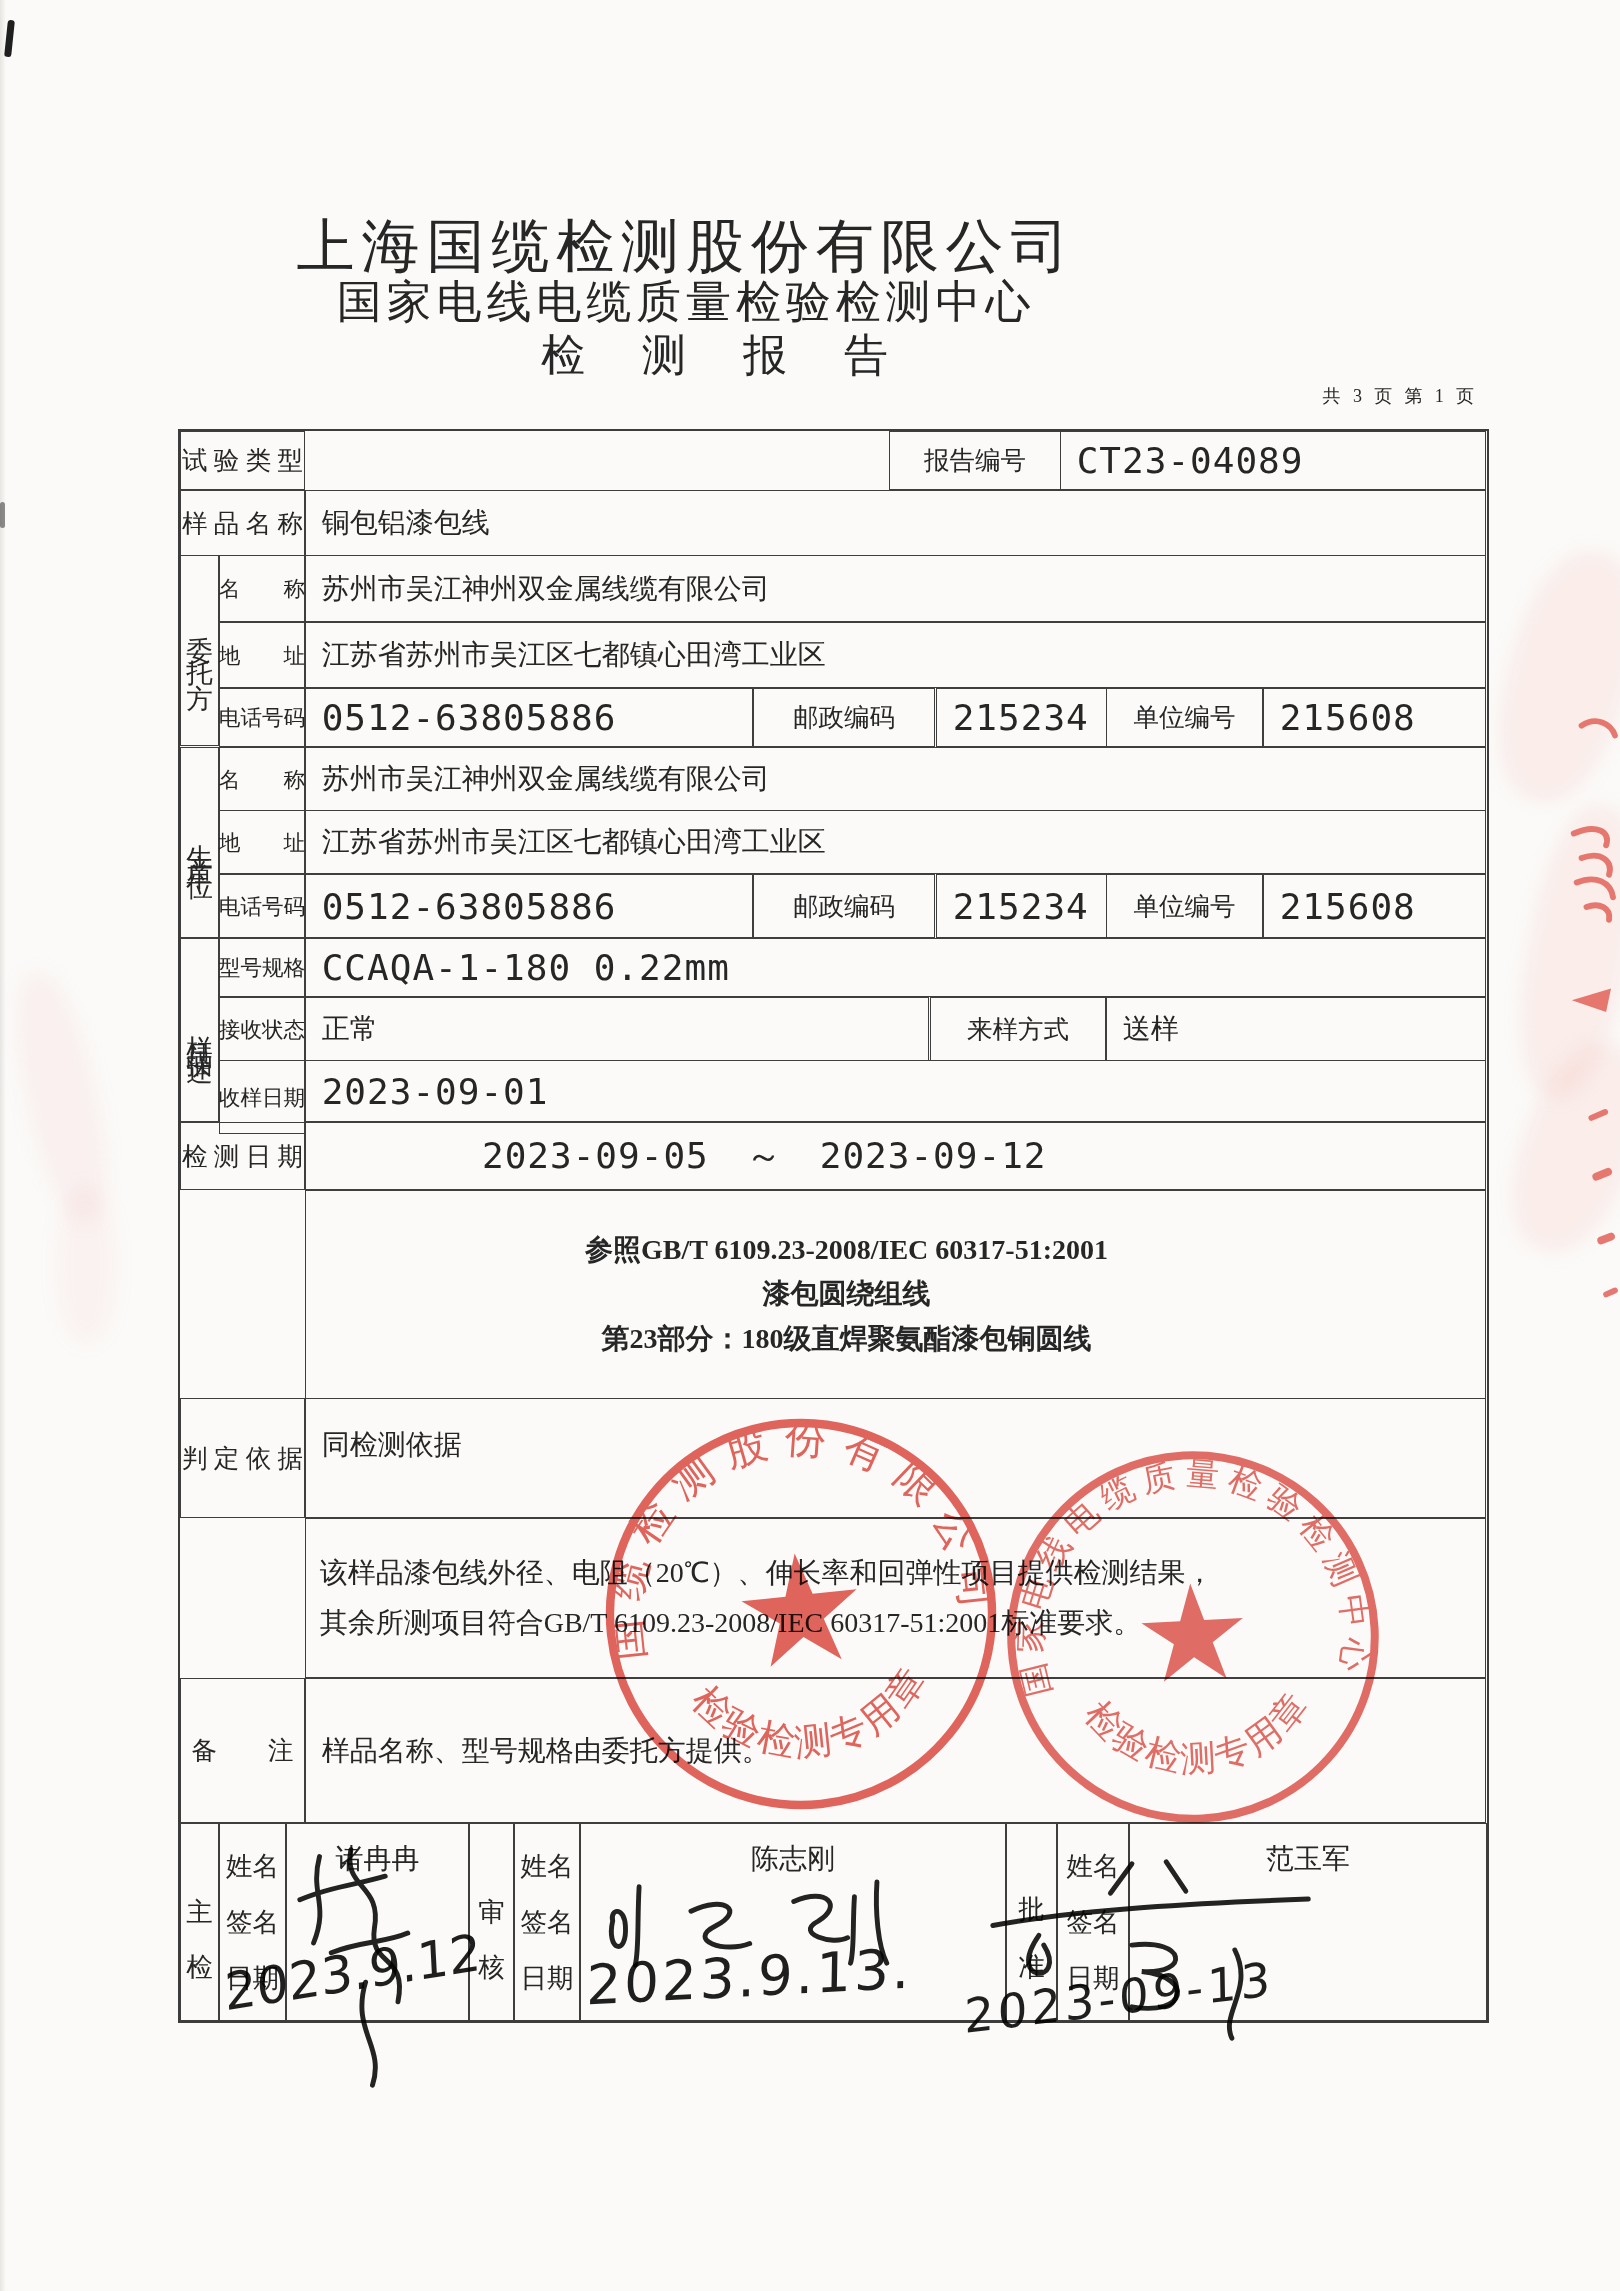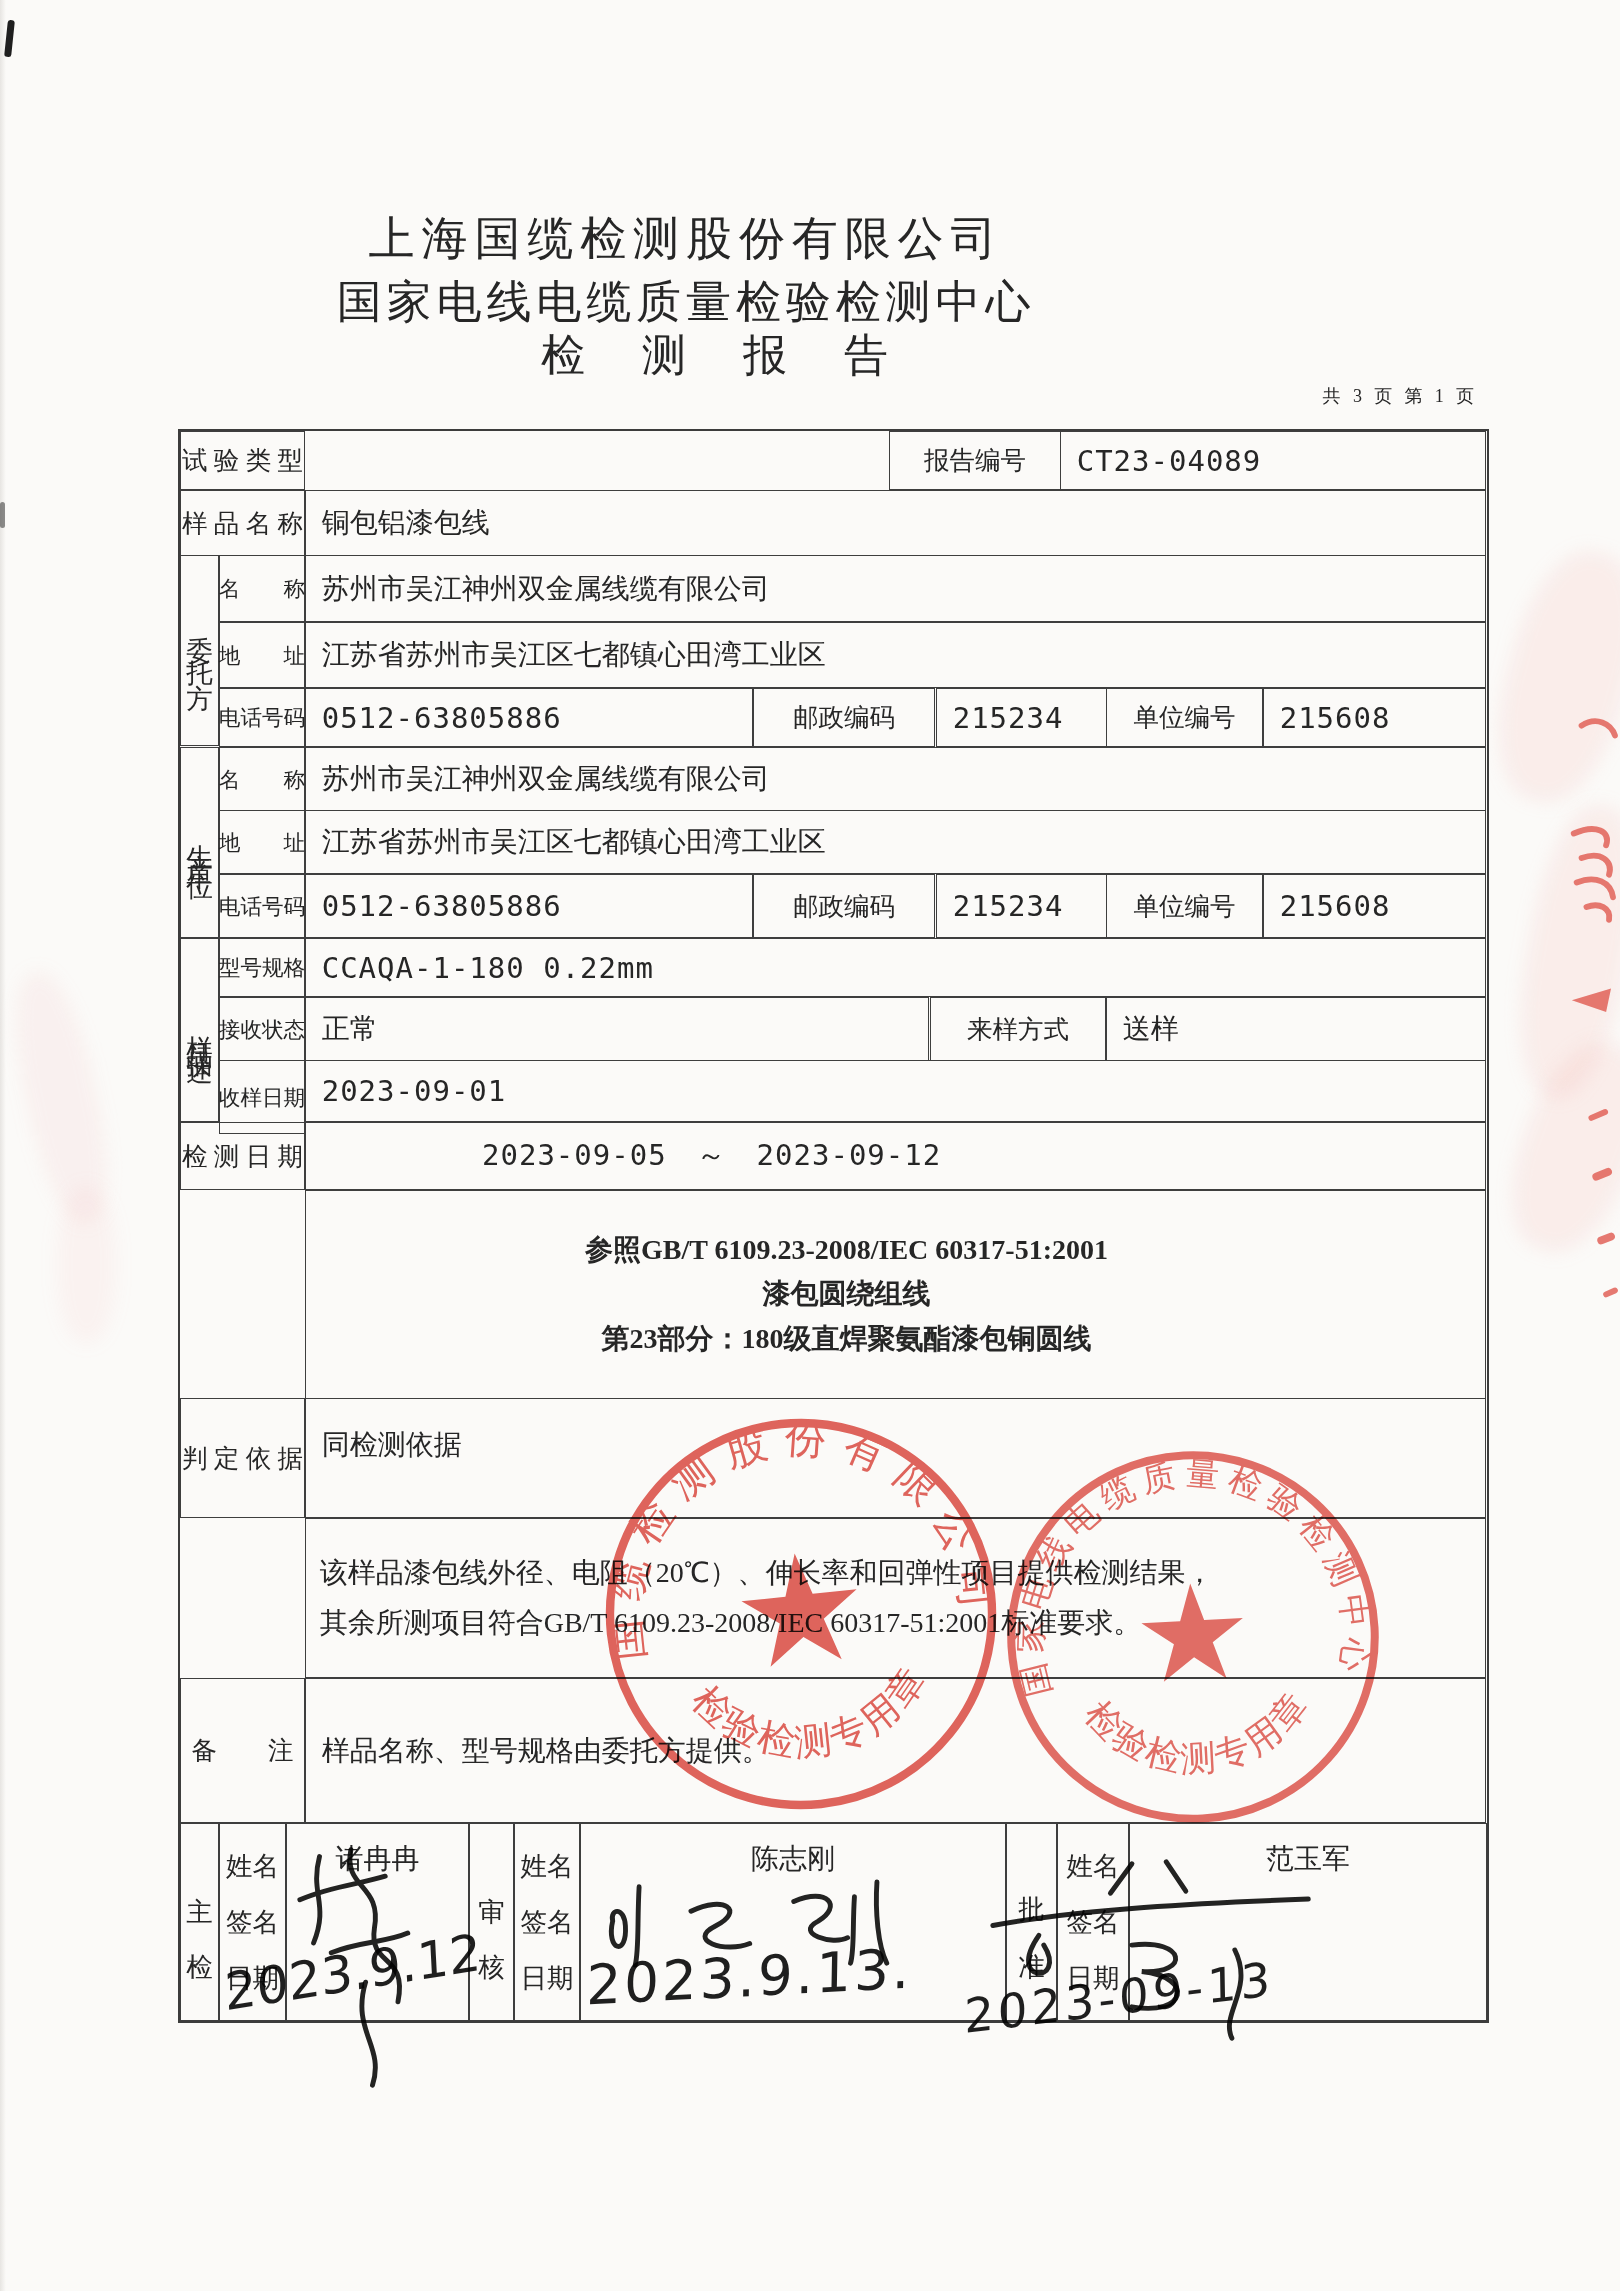--- a/index.html
+++ b/index.html
@@ -4,32 +4,32 @@
 <style>
   html,body{margin:0;padding:0;}
   body{
     width:1620px;height:2292px;position:relative;overflow:hidden;
     background:linear-gradient(90deg,#e7e5e2 0px,#fbfaf8 5.9px,#fbfaf8 100%);
     font-family:"Liberation Serif", serif;color:#262626;
   }
   .abs{position:absolute;}
   
   .hline{position:absolute;left:0;width:1372px;text-align:center;white-space:nowrap;}
-  .h1{top:208px;font-size:46px;letter-spacing:6.9px;}
+  .h1{top:208px;font-size:58px;letter-spacing:6.9px;}
   .h2{top:272px;font-size:45px;letter-spacing:4.9px;}
   .h3{top:326px;font-size:44px;letter-spacing:57px;padding-left:57px;}
   .pageinfo{position:absolute;top:384px;right:142px;font-size:18px;letter-spacing:3.9px;}
   
   .tbl{position:absolute;left:178px;top:429px;width:1307px;height:1590px;border:2px solid #3c3c3c;z-index:1;}
   .cell{position:absolute;box-sizing:border-box;border:1.5px solid #3e3e3e;display:flex;align-items:center;background:transparent;}
   .lab{justify-content:center;font-size:25.5px;white-space:nowrap;}
   .lab22{justify-content:center;font-size:21.6px;white-space:nowrap;}
   .midlab{justify-content:center;font-size:25.5px;white-space:nowrap;}
   .val{padding-left:15.7px;font-size:28px;white-space:nowrap;}
-  .mono{font-family:"DejaVu Sans Mono", monospace;font-size:29px;letter-spacing:1px;}
+  .mono{font-family:"DejaVu Sans Mono", monospace;font-size:36px;letter-spacing:1px;}
   .vlab{justify-content:center;writing-mode:vertical-lr;text-orientation:upright;font-size:26.5px;}
   .col{flex-direction:column;justify-content:center;align-items:center;font-weight:bold;}
   .col-left{flex-direction:column;justify-content:center;align-items:flex-start;padding-left:13.7px;}
   .basisline{font-size:28px;line-height:1.58;white-space:nowrap;transform:translateX(-49px);}
   .concline{font-size:28px;line-height:1.78;white-space:nowrap;}
   .siglabels{flex-direction:column;justify-content:space-around;align-items:center;padding:13.7px 0;font-size:26.5px;}
   .sigcell{justify-content:center;align-items:flex-start;padding-top:15.7px;font-size:28px;}
   
   .stamp{position:absolute;mix-blend-mode:multiply;z-index:5;}
   .stamp svg{font-family:"Liberation Serif", serif;}

